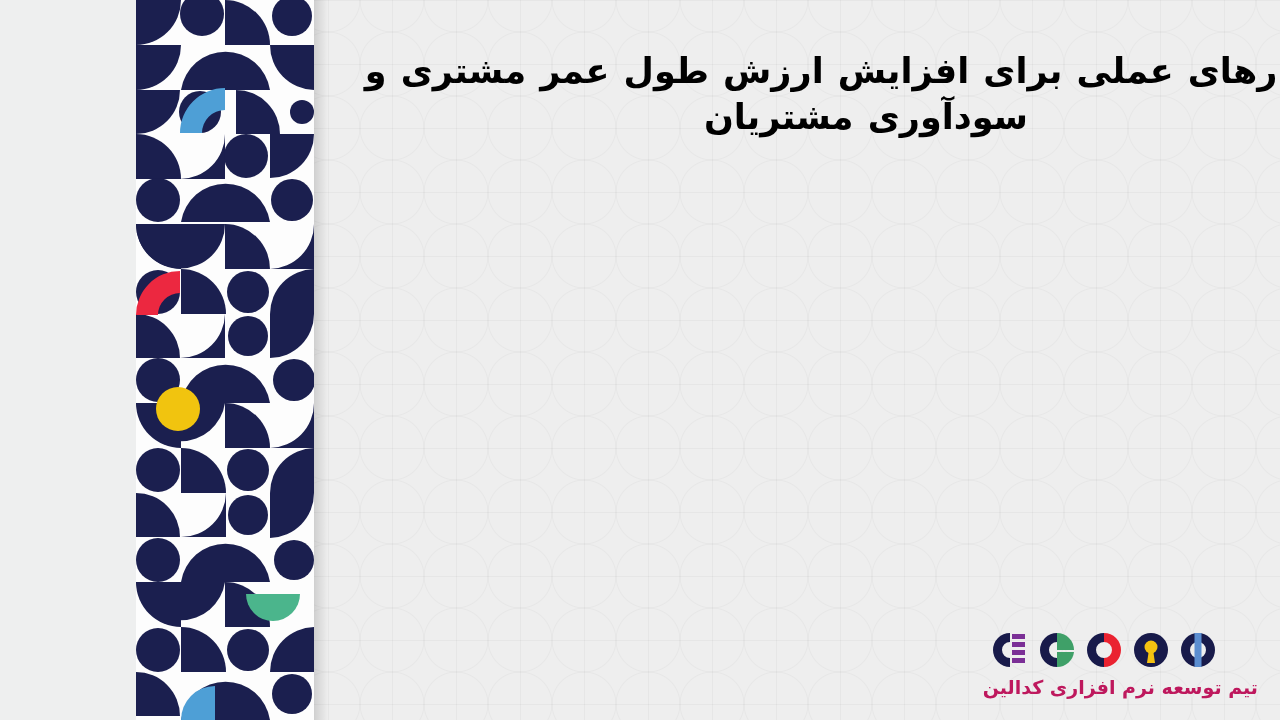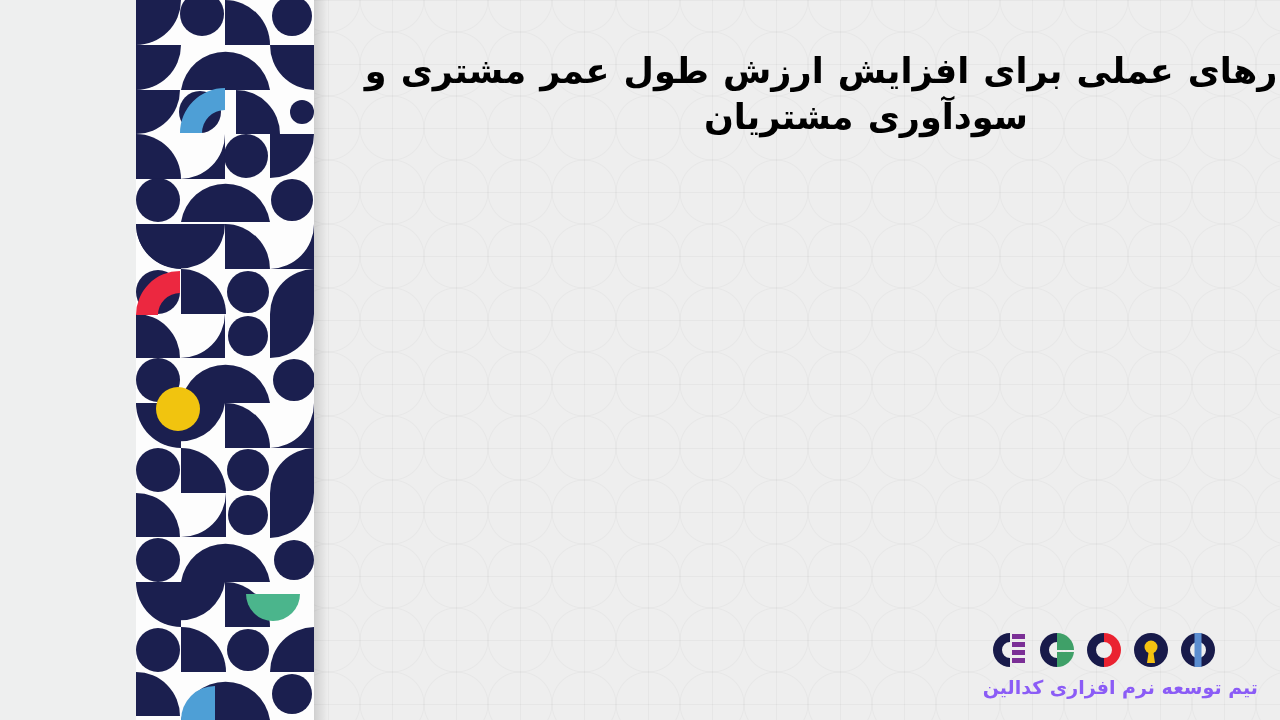--- a/index.html
+++ b/index.html
@@ -66,21 +66,21 @@
   #footer-logo{
     position:absolute;right:22px;bottom:22px;
     text-align:center;
   }
   #logo-marks{
     display:flex;flex-direction:row;gap:9px;justify-content:center;align-items:center;
     margin-bottom:7px;
   }
   .logo-mark{width:38px;height:38px;display:block;}
   #logo-text{
-    font-size:19px;font-weight:bold;color:#8b5cf6;letter-spacing:0px;margin-left:32px;
+    font-size:19px;font-weight:bold;color:#be185d;letter-spacing:0px;margin-left:32px;
   }
 </style>
 </head>
 <body>
 
 <div id="stage">
 
   <div id="bg-texture"></div>
 
   <div id="left-panel">

